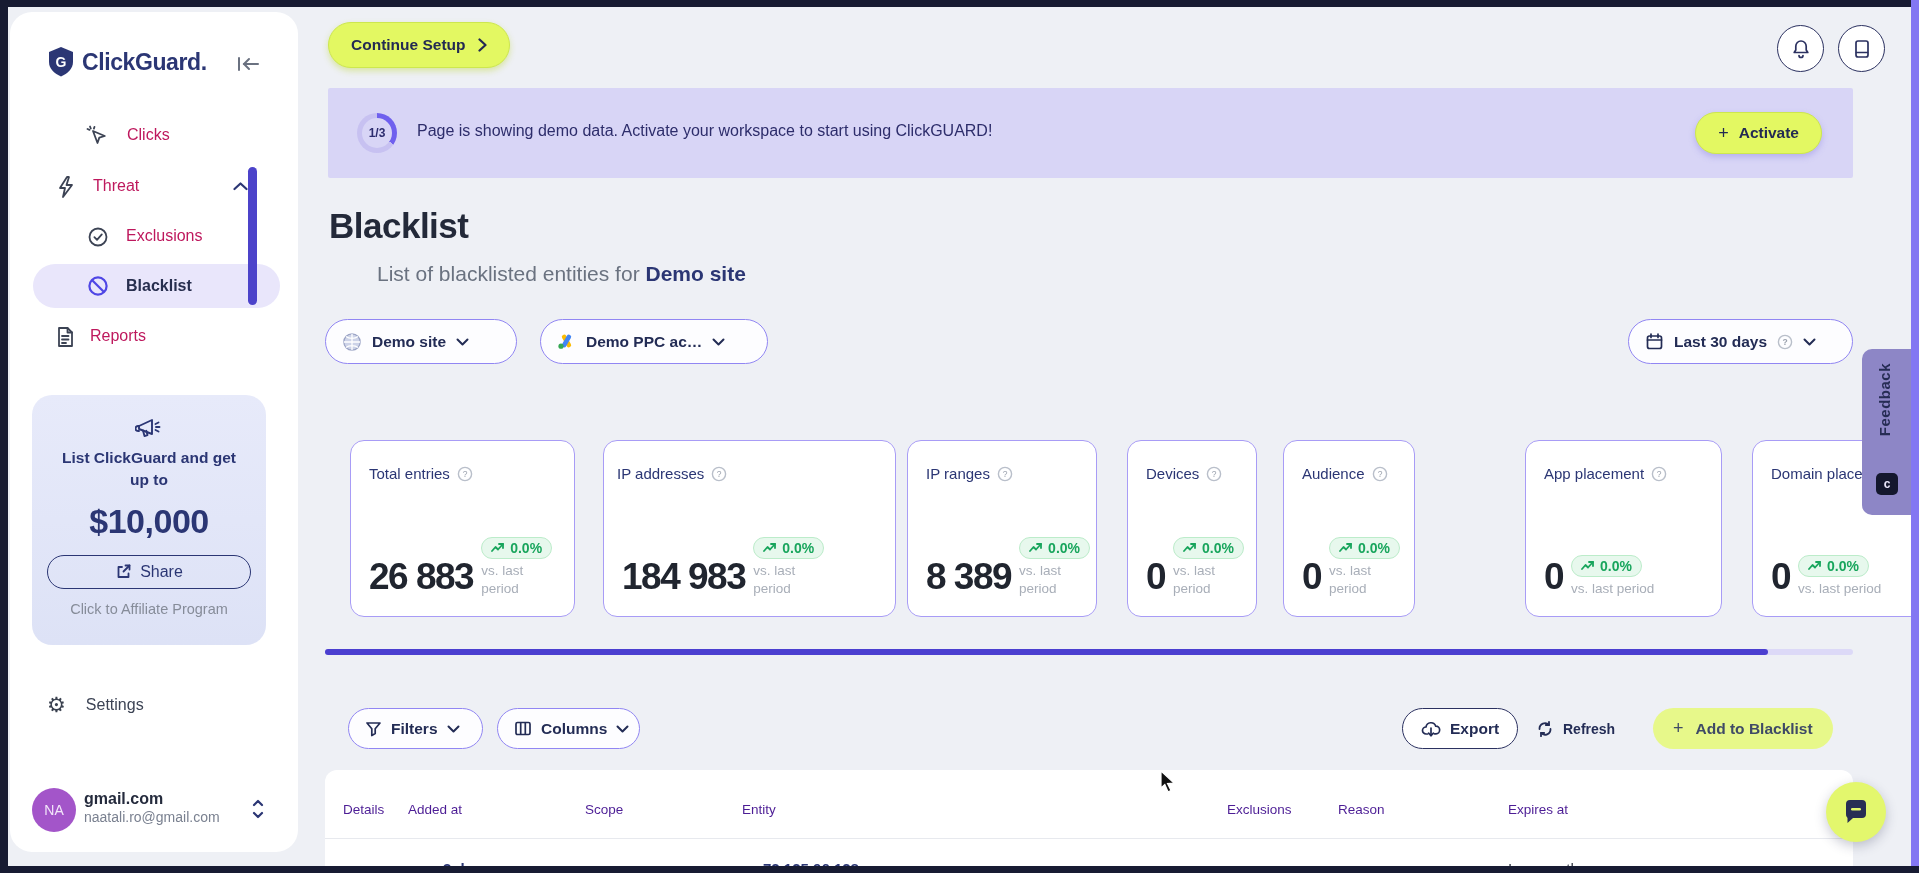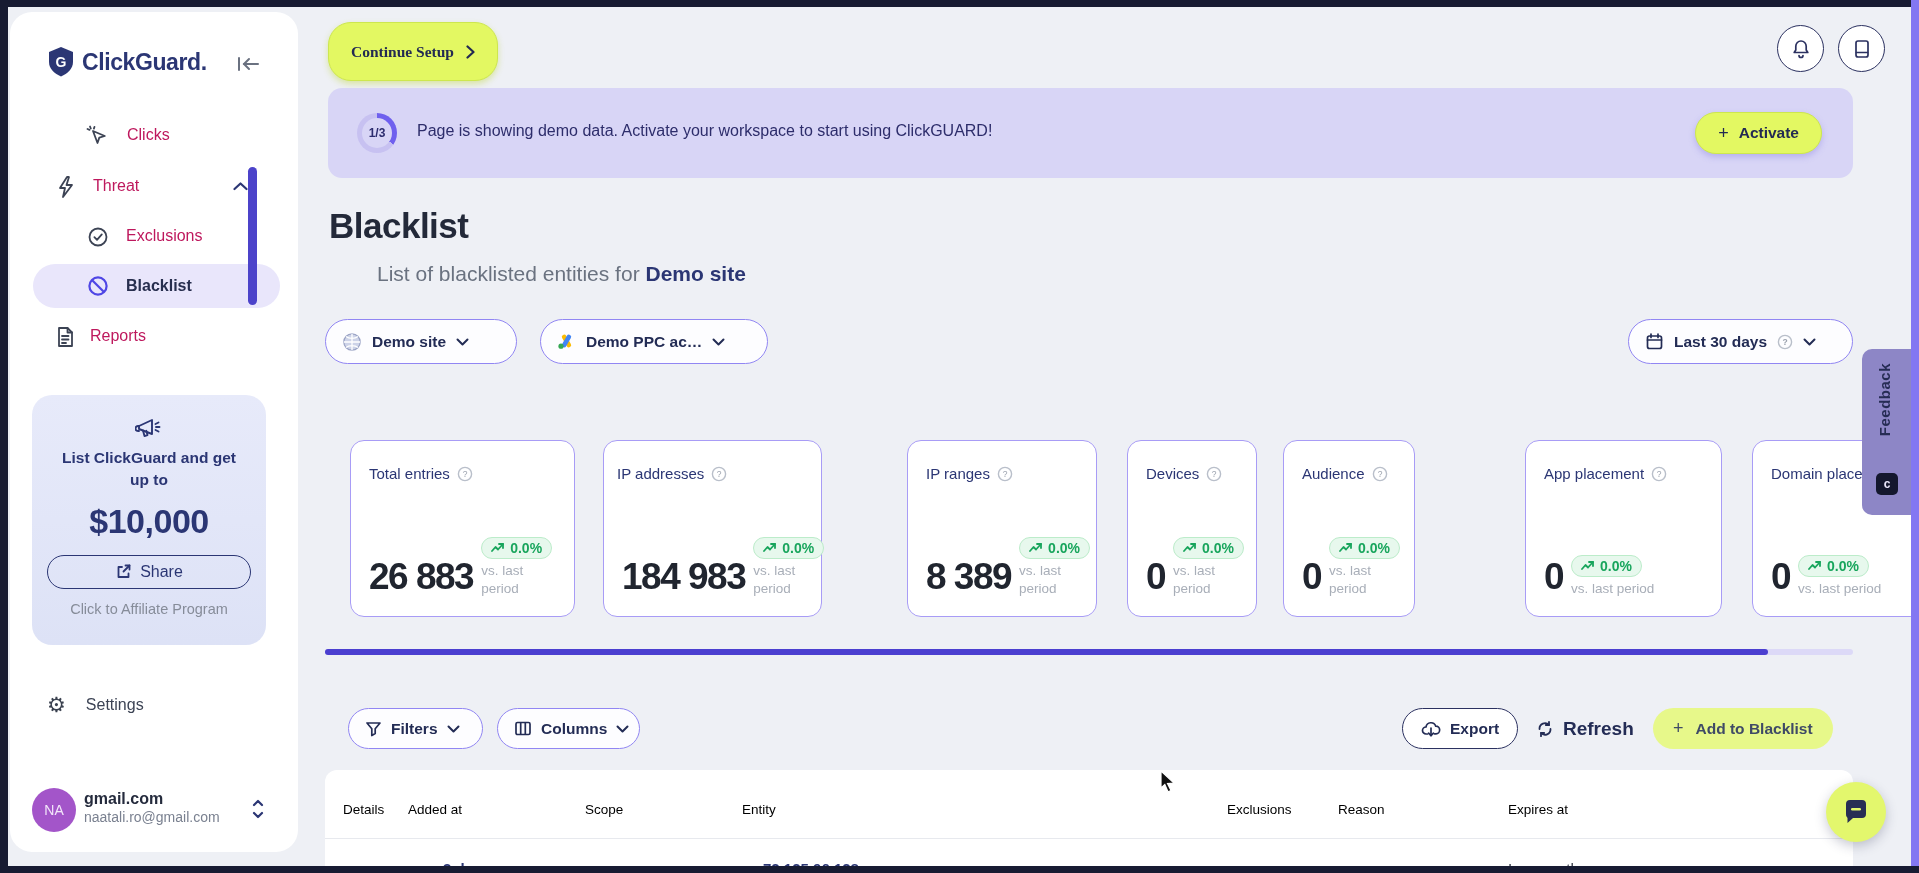--- a/index.html
+++ b/index.html
@@ -40,28 +40,28 @@
 
   .account { position:absolute; left:22px; top:776px; width:246px; height:52px; cursor:pointer; }
   .avatar { position:absolute; left:0; top:0; width:44px; height:44px; border-radius:50%; background:#a355c9; color:#f3e6fa;
             display:flex; align-items:center; justify-content:center; font-size:14px; }
   .acct-name { position:absolute; left:52px; top:2px; font-size:16px; font-weight:700; color:#252b3d; }
   .acct-email { position:absolute; left:52px; top:21px; font-size:14px; color:#7a8190; }
   .acct-sort { position:absolute; left:218px; top:10px; color:#2b3674; }
 
   
   .lime { background:#e3f862; border:1px solid #cde74e; color:#232a52; }
-  .continue-btn { position:absolute; left:328px; top:22px; height:59px; border-radius:23px; padding:0 22px;
+  .continue-btn { position:absolute; left:328px; top:22px; height:46px; border-radius:23px; padding:0 22px;
                   display:flex; align-items:center; gap:12px; font-size:15.5px; font-weight:700; cursor:pointer;
-                  box-shadow:0 3px 6px rgba(190,215,60,.45);font-family:Liberation Serif, serif; }
+                  box-shadow:0 3px 6px rgba(190,215,60,.45); }
   .icon-btn { position:absolute; top:25px; width:47px; height:47px; border-radius:50%; border:1.5px solid #2b3160;
               background:#fff; display:flex; align-items:center; justify-content:center; color:#2b3160; cursor:pointer; }
 
   
-  .banner { position:absolute; left:328px; top:88px; width:1525px; height:90px; border-radius:14px; background:#d8d5f6; }
+  .banner { position:absolute; left:328px; top:88px; width:1525px; height:90px; border-radius:2px; background:#d8d5f6; }
   .ring { position:absolute; left:29px; top:25px; width:40px; height:40px; border-radius:50%;
           background:conic-gradient(#6f60ee 0deg 125deg, #c7c1f1 125deg 360deg);
           display:flex; align-items:center; justify-content:center; }
   .ring-inner { width:30px; height:30px; border-radius:50%; background:#d8d5f6; display:flex; align-items:center; justify-content:center;
                 font-size:12px; font-weight:700; color:#2c2c6e; }
   .banner-msg { position:absolute; left:89px; top:34px; font-size:16px; color:#2d2d6b; }
   .activate-btn { position:absolute; right:31px; top:24px; height:42px; border-radius:21px; padding:0 22px;
                   display:flex; align-items:center; gap:10px; font-size:15.5px; font-weight:700; cursor:pointer;
                   box-shadow:0 3px 6px rgba(120,110,220,.35); }
   .plus-glyph { font-size:18px; font-weight:400; }
@@ -96,27 +96,27 @@
   
   .hscroll { position:absolute; left:325px; top:649px; width:1528px; height:6px; background:#dcd9f7; border-radius:3px; }
   .hscroll .thumb { position:absolute; left:0; top:0; width:1443px; height:6px; background:#4b3fd0; border-radius:3px; }
 
   
   .tb-pill { position:absolute; top:708px; height:41px; border:1.3px solid #9186f3; border-radius:21px; background:#fdfdff;
              display:flex; align-items:center; gap:9px; padding:0 16px; font-size:15.5px; font-weight:600; color:#232c55; cursor:pointer; }
   .export-btn { position:absolute; left:1402px; top:708px; height:41px; border:1.3px solid #2b3160; border-radius:21px; background:#fff;
                 display:flex; align-items:center; gap:9px; padding:0 18px; font-size:15.5px; font-weight:600; color:#232c55; cursor:pointer; }
   .refresh-btn { position:absolute; left:1536px; top:708px; height:41px; display:flex; align-items:center; gap:9px;
-                 font-size:19px; font-weight:600; color:#232c55; cursor:pointer; }
+                 font-size:14px; font-weight:600; color:#232c55; cursor:pointer; }
   .add-btn { position:absolute; left:1653px; top:708px; height:41px; border-radius:21px; background:#e7f88a; border:none;
              display:flex; align-items:center; gap:12px; padding:0 20px; font-size:15.5px; font-weight:600; color:#3f4a66; cursor:pointer; }
 
   
   .table-panel { position:absolute; left:325px; top:770px; width:1528px; height:96px; background:#fff; border-radius:12px 12px 0 0; overflow:hidden; }
-  .th { position:absolute; top:32px; font-size:13.5px; color:#000000; }
+  .th { position:absolute; top:32px; font-size:13.5px; color:#4c1d95; }
   .th-divider { position:absolute; left:0; top:68px; width:100%; height:1px; background:#e7e9ee; }
   .cell { position:absolute; top:90px; font-size:15px; color:#2f3542; }
   .cell.link { color:#2b3674; font-weight:600; }
 
   
   .chat-bubble { position:absolute; left:1826px; top:782px; width:60px; height:60px; border-radius:50%; background:#e3f76d;
                  display:flex; align-items:center; justify-content:center; box-shadow:0 4px 12px rgba(40,45,80,.25); z-index:50; cursor:pointer; }
   .cursor { position:absolute; left:1158px; top:770px; z-index:70; }
   svg { display:block; }
 </style>
@@ -350,21 +350,21 @@
               <polyline points="1,9 4.5,5 7,7.5 12,2"></polyline>
               <polyline points="8,2 12,2 12,6"></polyline>
             </svg>
             <span>0.0%</span>
           </span>
         <span class="card-note" style="max-width:62px;">vs. last period</span>
       </span>
     </div>
   </div>
 
-  <div class="card" style="left:603px; width:219px;padding-left:13px;">
+  <div class="card" style="left:603px; width:293px;padding-left:13px;">
     <div class="card-label">
         <span>IP addresses</span>
         <span>
           <svg width="16" height="16" viewBox="0 0 16 16">
             <circle cx="8" cy="8" r="6.6" fill="none" stroke="#b9bfca" stroke-width="1.4"></circle>
             <text x="8" y="11" text-anchor="middle" font-size="8.5" fill="#9aa1ad" font-family="Liberation Sans, sans-serif">?</text>
           </svg>
         </span>
       </div>
     <div class="card-bottom">

